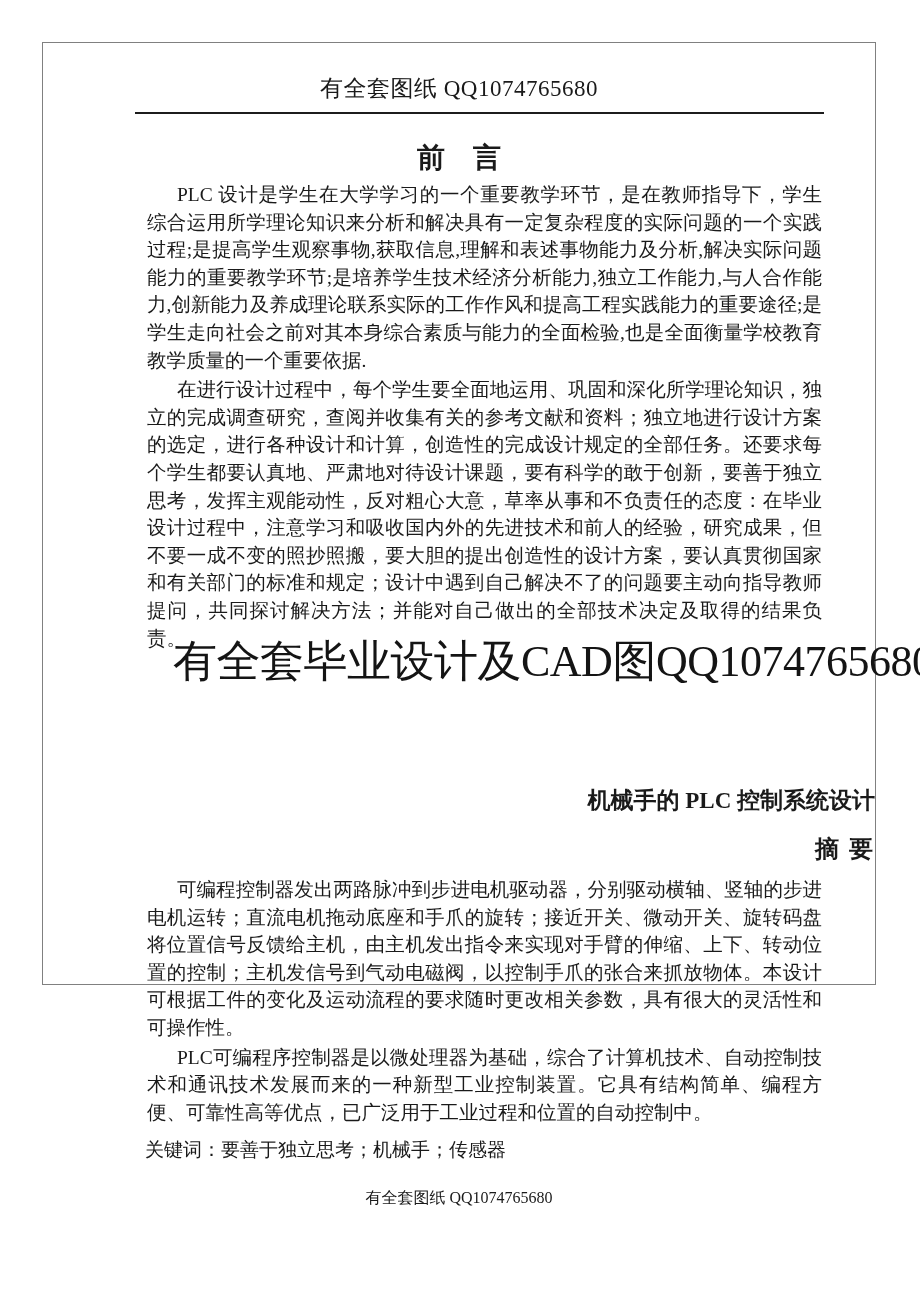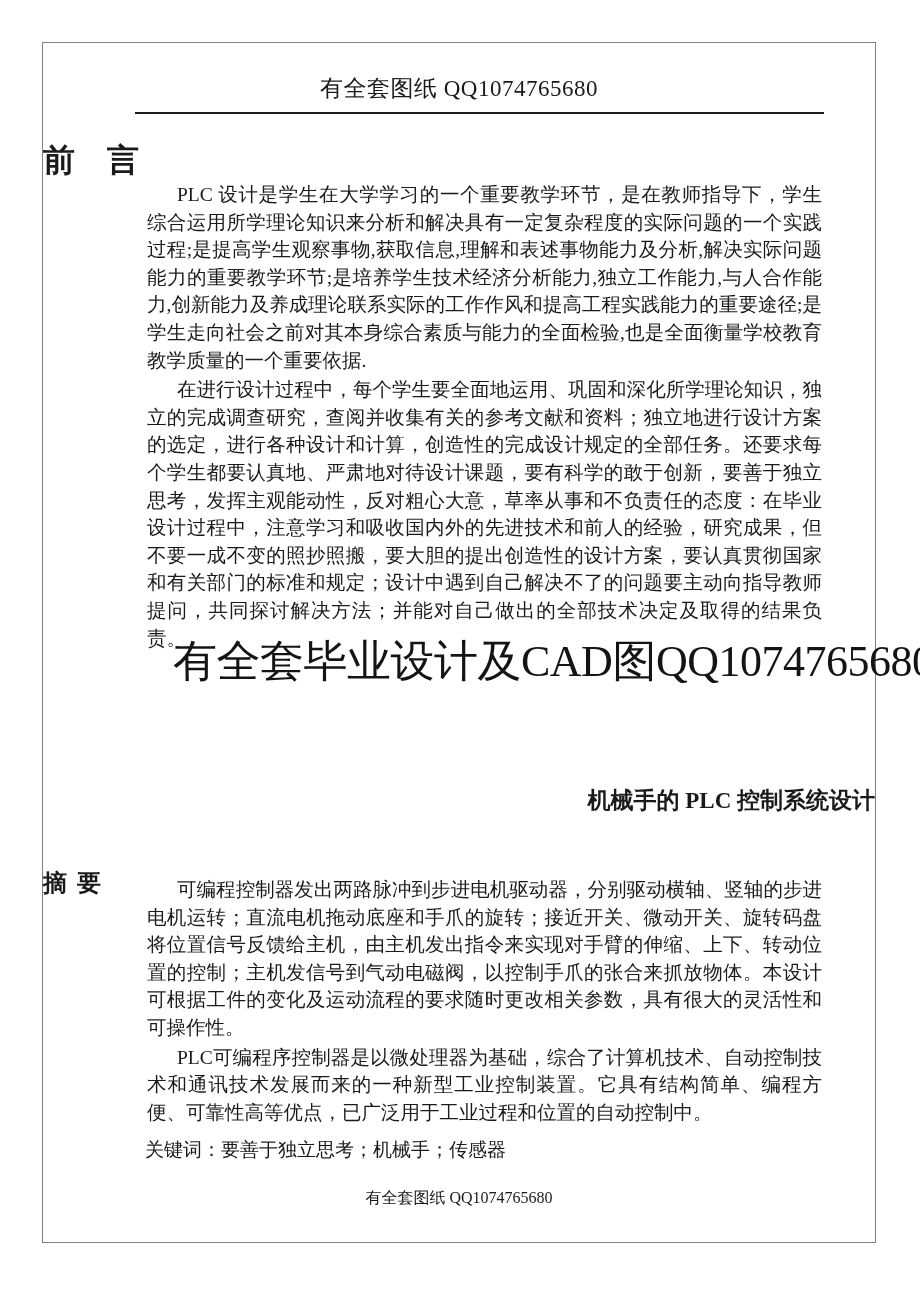--- a/index.html
+++ b/index.html
@@ -7,21 +7,21 @@
     position: relative;
     width: 920px; height: 1300px;
     background: #ffffff;
     font-family: "Liberation Serif", "DejaVu Serif", serif;
     color: #1a1a1a;
     overflow: hidden;
   }
   .frame {
     position: absolute;
     left: 42px; top: 42px;
-    width: 834px; height: 1201px;
+    width: 834px; height: 943px;
     border: 1px solid #808080;
     box-sizing: border-box;
     background: #ffffff;
   }
   .doc-header {
     position: absolute;
     left: 0; right: 0; top: 30px;
     text-align: center;
     font-size: 23px;
     letter-spacing: 0.5px;
@@ -30,22 +30,22 @@
   .header-rule {
     position: absolute;
     left: 92px; top: 69px;
     width: 689px; height: 0;
     border-top: 2px solid #1c1c1c;
     z-index: 1;
   }
   .preface-title {
     position: absolute;
     left: 0; right: 0; top: 96px;
-    text-align: left;
-    font-size: 32px;
+    text-align: center;
+    font-size: 28px;
     font-weight: bold;
     margin: 0;
     z-index: 1;
   }
   .preface-body {
     position: absolute;
     left: 102px; top: 136px;
     width: 679px;
     z-index: 1;
   }
@@ -81,22 +81,22 @@
     position: absolute;
     left: 0; right: 0; top: 742px;
     text-align: right;
     font-size: 23px;
     font-weight: bold;
     margin: 0;
     z-index: 1;
   }
   .abstract-heading {
     position: absolute;
-    left: 0; right: 0; top: 824px;
-    text-align: left;
+    left: 0; right: 0; top: 790px;
+    text-align: right;
     font-size: 24px;
     font-weight: bold;
     letter-spacing: 2px;
     margin: 0;
     z-index: 1;
   }
   .abstract-body {
     position: absolute;
     left: 102px; top: 831px;
     width: 679px;

